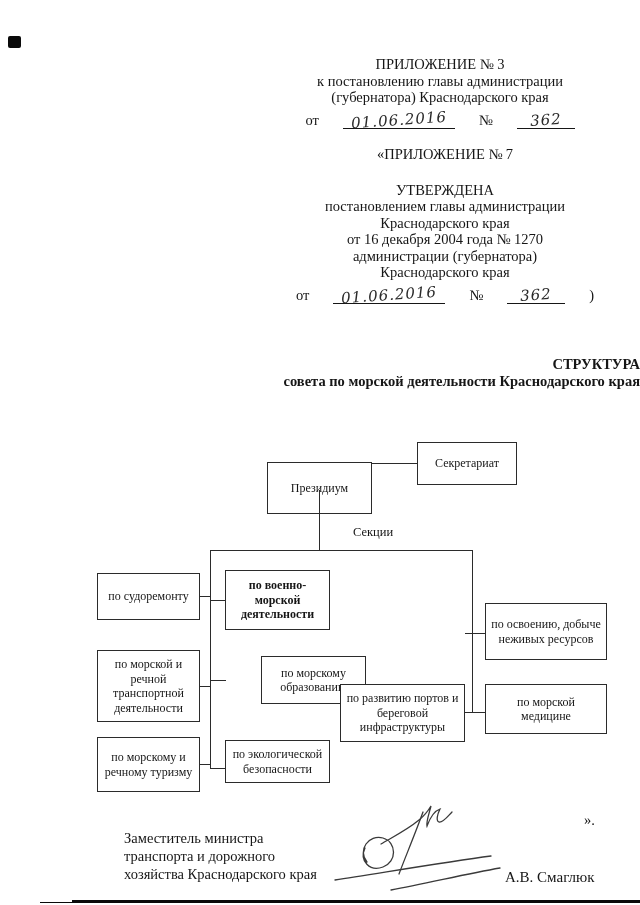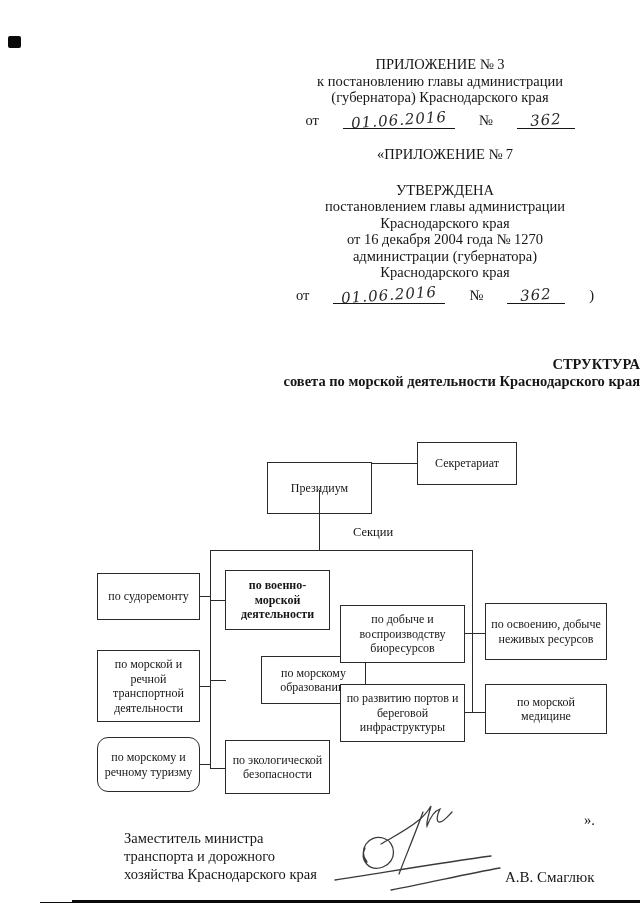--- a/index.html
+++ b/index.html
@@ -75,25 +75,24 @@
     <div>совета по морской деятельности Краснодарского края</div>
   </div>
 
   <div class="box" style="left:267px; top:454px; width:105px; height:52px;margin-top:8px;">Президиум</div>
   <div class="box" style="left:417px; top:442px; width:100px; height:43px;">Секретариат</div>
 
   <div class="sections-label" style="left:353px; top:525px;font-family:Liberation Serif, serif;">Секции</div>
 
   <div class="box" style="left:97px; top:650px; width:103px; height:72px;">по морской и речной транспортной деятельности</div>
   <div class="box" style="left:97px; top:573px; width:103px; height:47px;">по судоремонту</div>
-  <div class="box" style="left:97px; top:737px; width:103px; height:55px;border-radius:11px;">по морскому и речному туризму</div>
+  <div class="box" style="left:97px; top:737px; width:103px; height:55px;">по морскому и речному туризму</div>
   <div class="box" style="left:225px; top:570px; width:105px; height:60px;font-weight:bold;">по военно-морской деятельности</div>
   <div class="box" style="left:225px; top:656px; width:105px; height:48px;margin-left:36px;">по морскому образованию</div>
-  <div class="box" style="left:225px; top:740px; width:105px; height:54px;">по экологической безопасности</div>
-  <div class="box" style="left:340px; top:605px; width:125px; height:58px;">по добыче и воспроизводству биоресурсов</div>
+  <div class="box" style="left:225px; top:740px; width:105px; height:43px;">по экологической безопасности</div>
   <div class="box" style="left:340px; top:684px; width:125px; height:58px;">по развитию портов и береговой инфраструктуры</div>
   <div class="box" style="left:485px; top:603px; width:122px; height:57px;">по освоению, добыче неживых ресурсов</div>
   <div class="box" style="left:485px; top:684px; width:122px; height:50px;">по морской медицине</div>
 
   <div class="hline" style="left:372px; top:463px; width:45px; height:1px;"></div>
   <div class="vline" style="left:319px; top:490px; width:1px; height:61px;"></div>
   <div class="hline" style="left:210px; top:550px; width:263px; height:1px;"></div>
   <div class="vline" style="left:210px; top:550px; width:1px; height:218px;"></div>
   <div class="vline" style="left:472px; top:550px; width:1px; height:162px;"></div>
 

